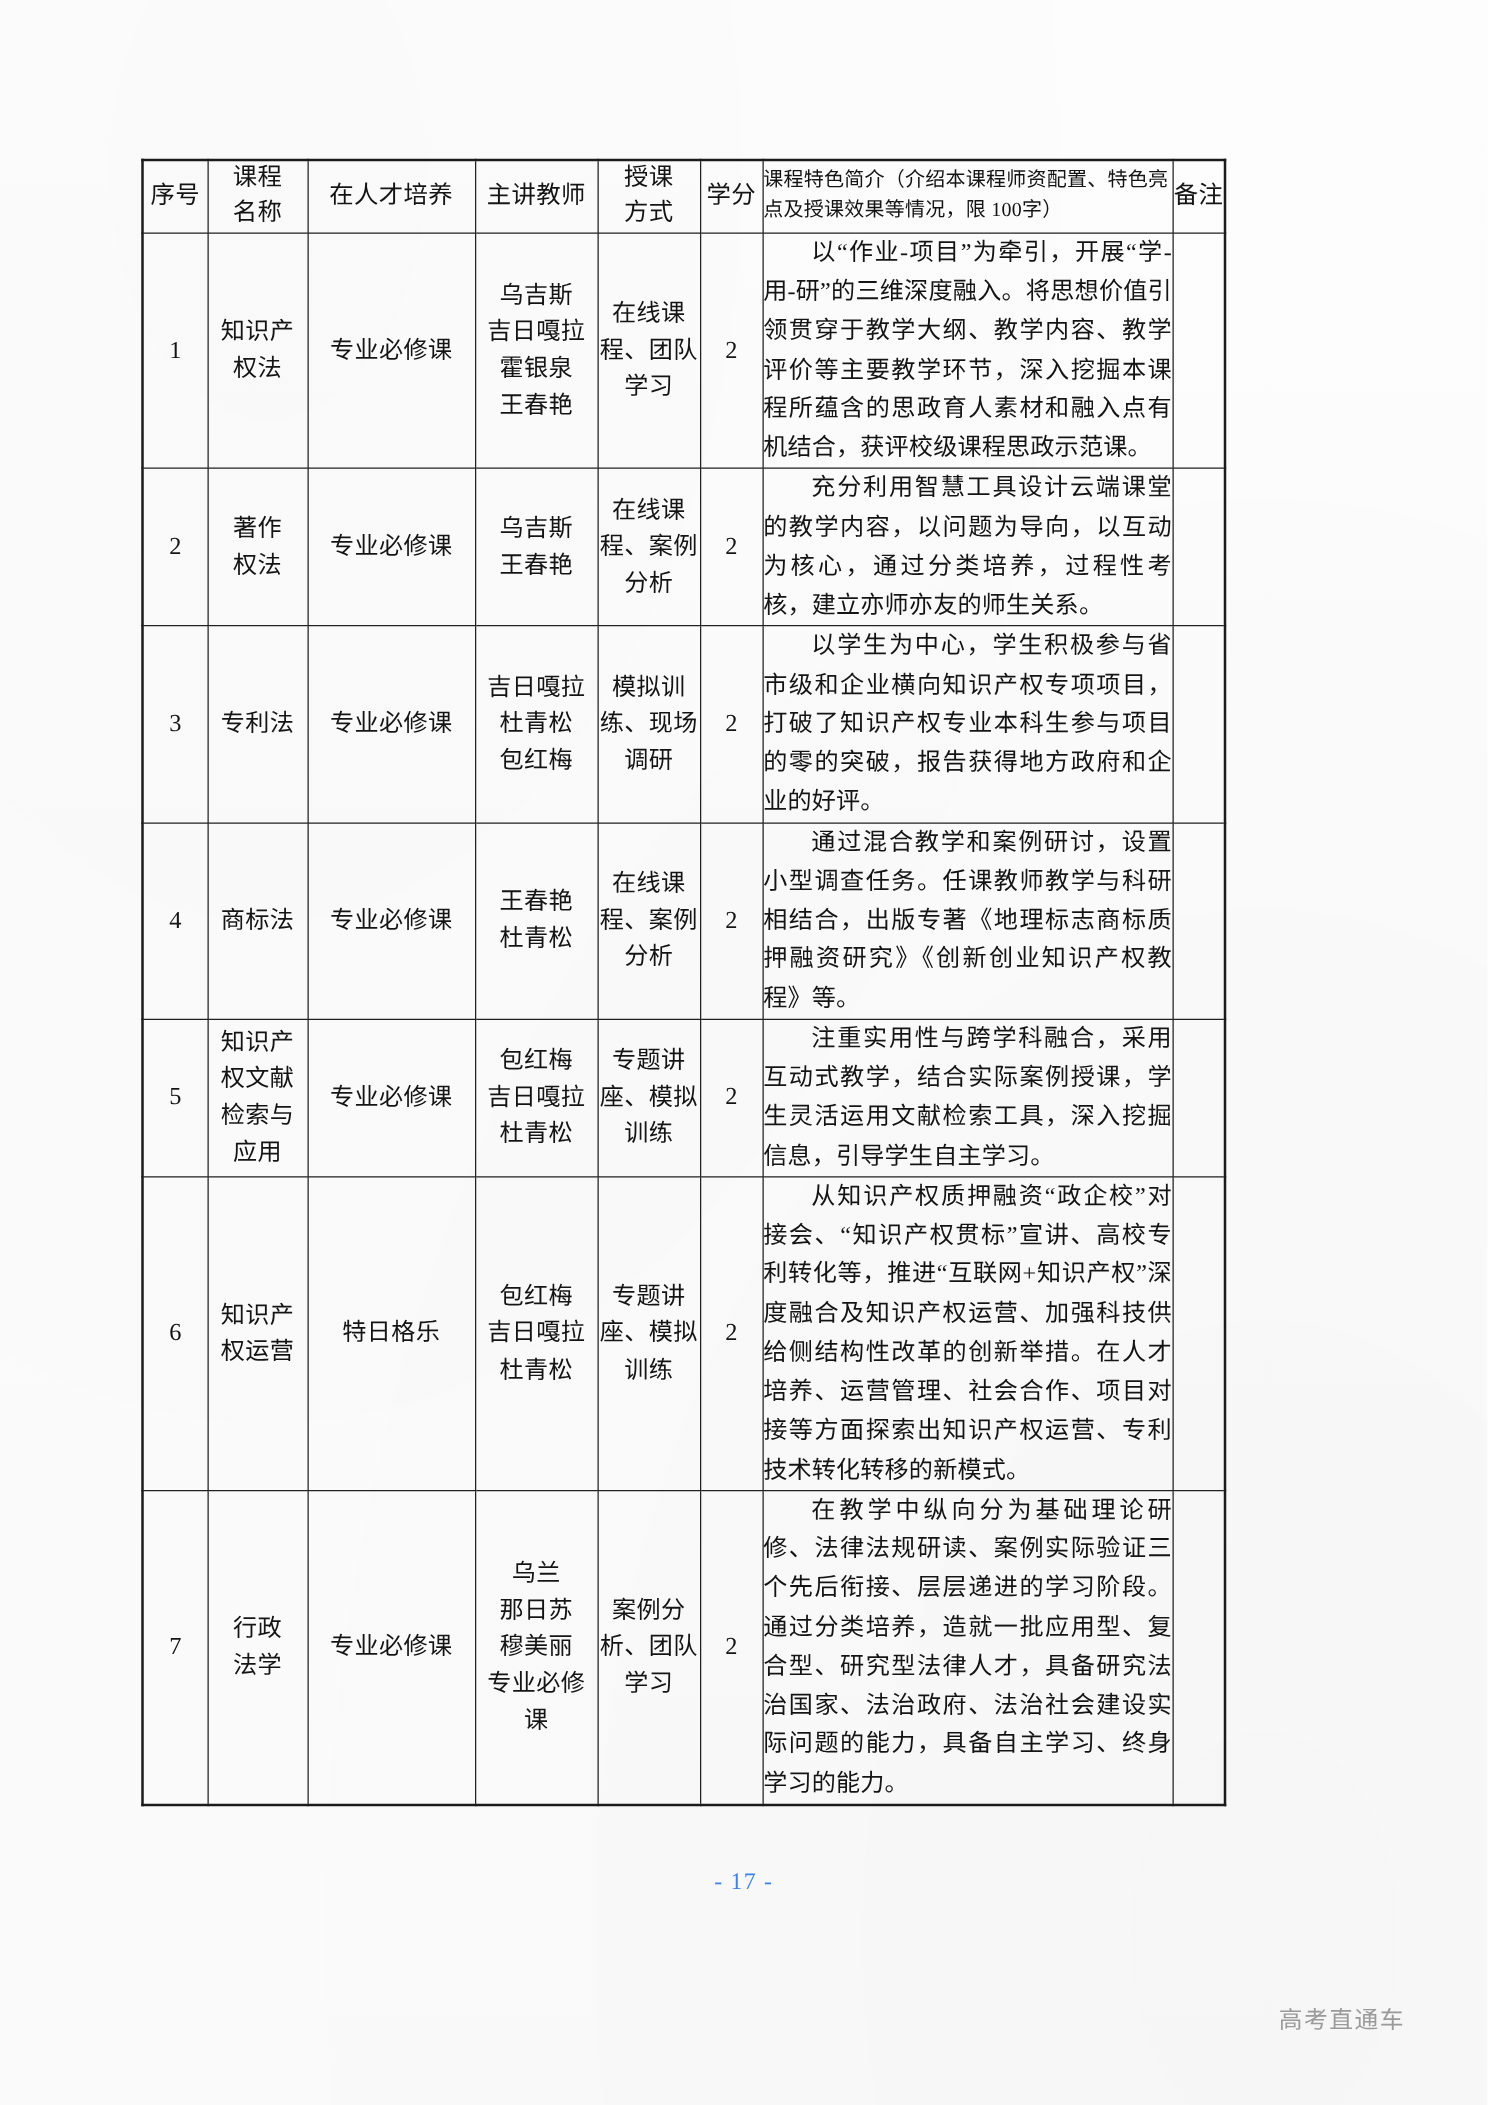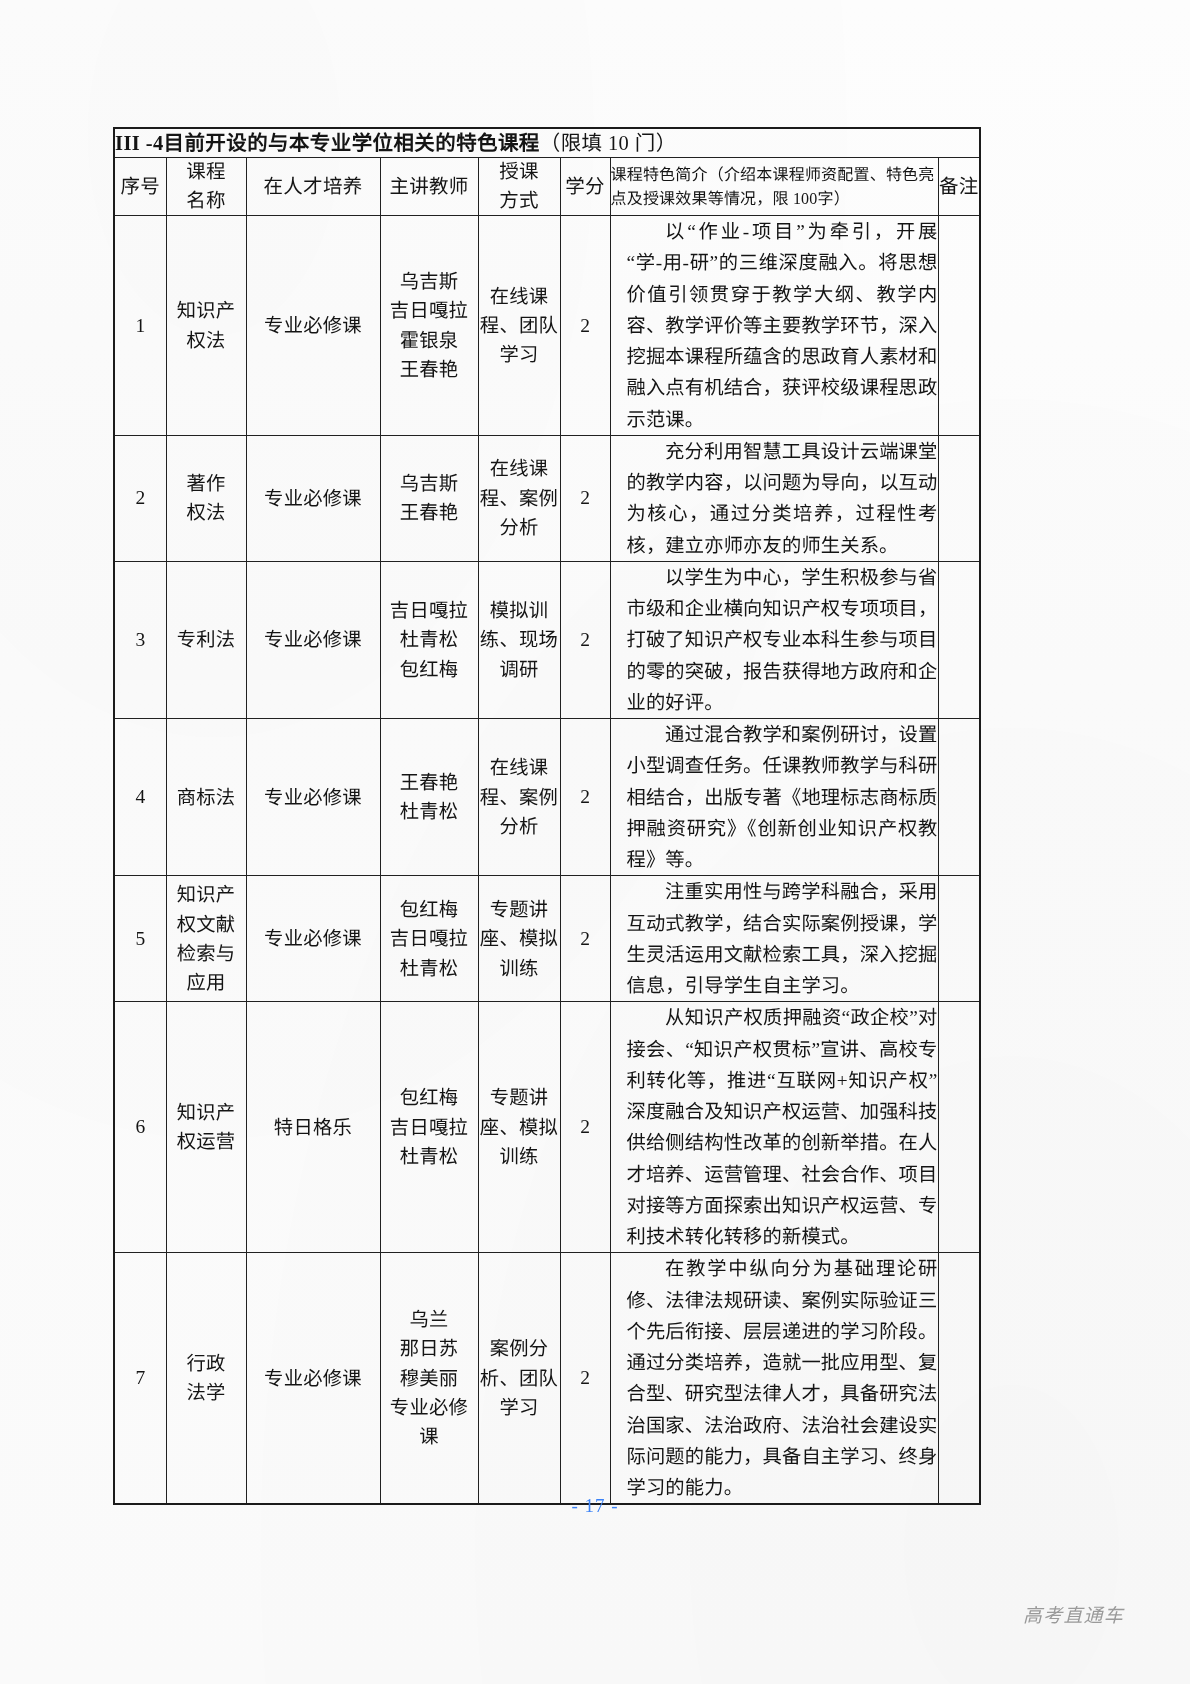--- a/index.html
+++ b/index.html
@@ -103,21 +103,20 @@
     font-size: 19.3px;
     line-height: 1.62;
     letter-spacing: 0.15px;
     padding: 7px 5px 7px 7px;
     text-align: justify;
     text-justify: inter-ideograph;
   }
   .c-desc p {
     margin: 0;
     text-indent: 2em;
-    padding-left: 16px;
   }
   .c-remark { text-align: center; }
 
   
   col.col-index   { width: 52px;  }
   col.col-name    { width: 80px;  }
   col.col-type    { width: 134px; }
   col.col-teacher { width: 98px;  }
   col.col-method  { width: 82px;  }
   col.col-credit  { width: 50px;  }
@@ -136,21 +135,20 @@
     color: #3b82f6;
   }
   .watermark {
     position: absolute;
     right: 66px;
     top: 1600px;
     font-size: 19px;
     color: #9a9a9a;
     letter-spacing: 1.2px;
     font-family: "Liberation Sans", sans-serif;
-    font-style: italic;
   }
 </style>
 </head>
 <body>
 
 <div class="page"></div>
 <div class="scan-noise"></div>
 
 <div class="sheet">
   <table class="course-table">
@@ -158,25 +156,20 @@
       <col class="col-index">
       <col class="col-name">
       <col class="col-type">
       <col class="col-teacher">
       <col class="col-method">
       <col class="col-credit">
       <col class="col-desc">
       <col class="col-remark">
     </colgroup>
     <tbody>
-      <tr>
-        <td class="title-cell" colspan="8">
-          <span class="title-strong">III -4</span><span class="title-strong">目前开设的与本专业学位相关的特色课程</span><span class="title-normal">（限填 10 门）</span>
-        </td>
-      </tr>
 
       <tr>
         <td class="head-cell">序号</td>
         <td class="head-cell">
           <span class="stack">
             <span>课程</span>
             <span>名称</span>
           </span>
         </td>
         <td class="head-cell">在人才培养</td>

